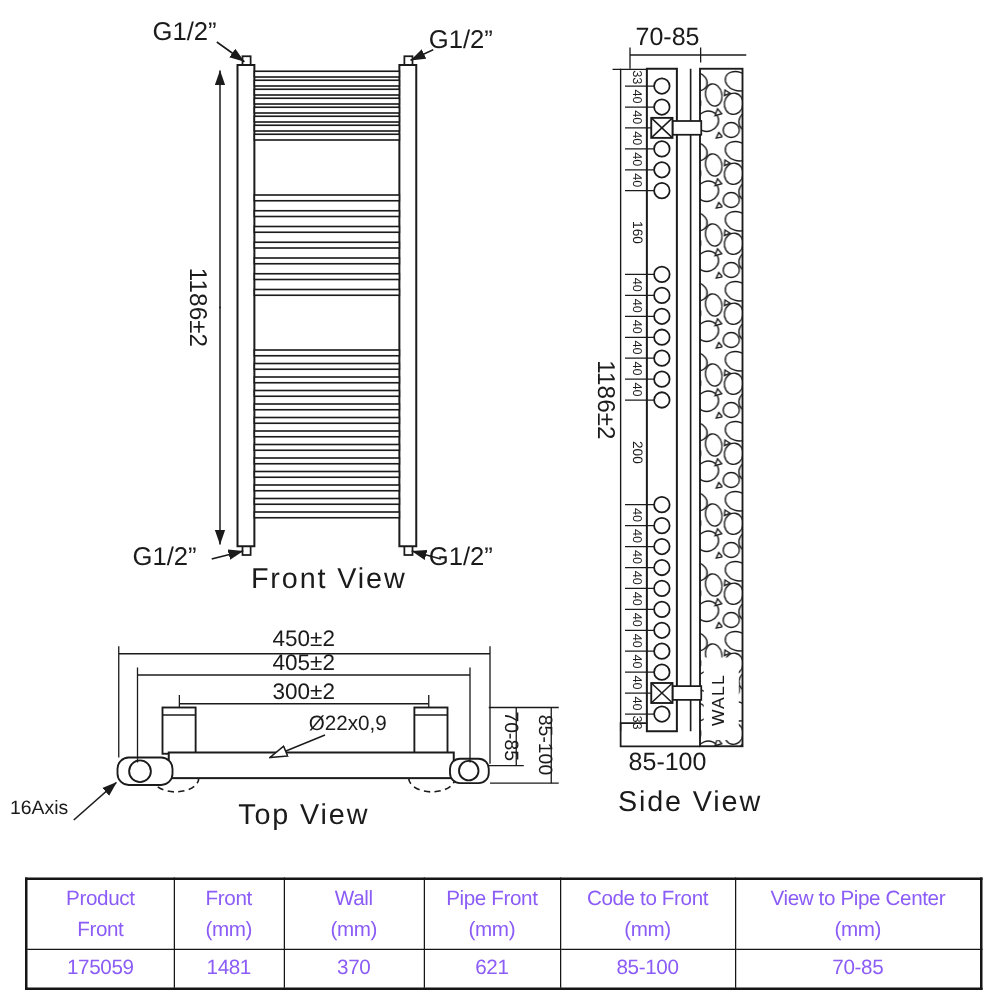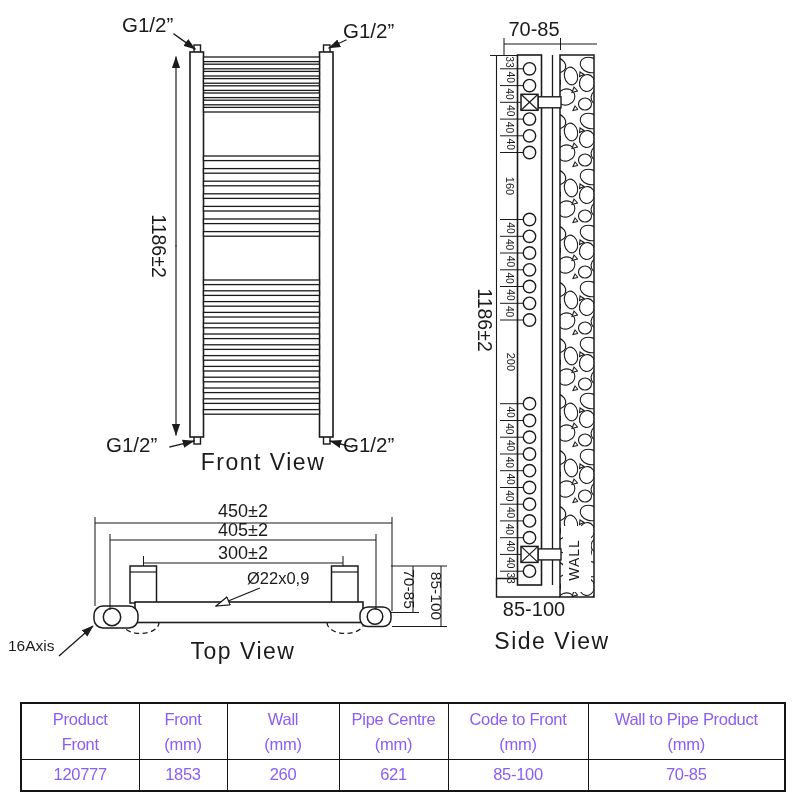--- a/index.html
+++ b/index.html
@@ -296,41 +296,41 @@
             </div>
           </td>
     <td>
             <div class="hcell">
               <div>Wall</div>
               <div>(mm)</div>
             </div>
           </td>
     <td>
             <div class="hcell">
-              <div>Pipe Centre</div>
+              <div>Pipe Front</div>
               <div>(mm)</div>
             </div>
           </td>
     <td>
             <div class="hcell">
               <div>Code to Front</div>
               <div>(mm)</div>
             </div>
           </td>
     <td>
             <div class="hcell">
-              <div>Wall to Pipe Product</div>
+              <div>View to Pipe Center</div>
               <div>(mm)</div>
             </div>
           </td>
   </tr>
   <tr class="vrow">
-    <td>120777</td>
-    <td>1853</td>
-    <td>260</td>
+    <td>175059</td>
+    <td>1481</td>
+    <td>370</td>
     <td>621</td>
     <td>85-100</td>
     <td>70-85</td>
   </tr>
 </tbody>
     </table>
 
 </div>
 
 </body></html>

